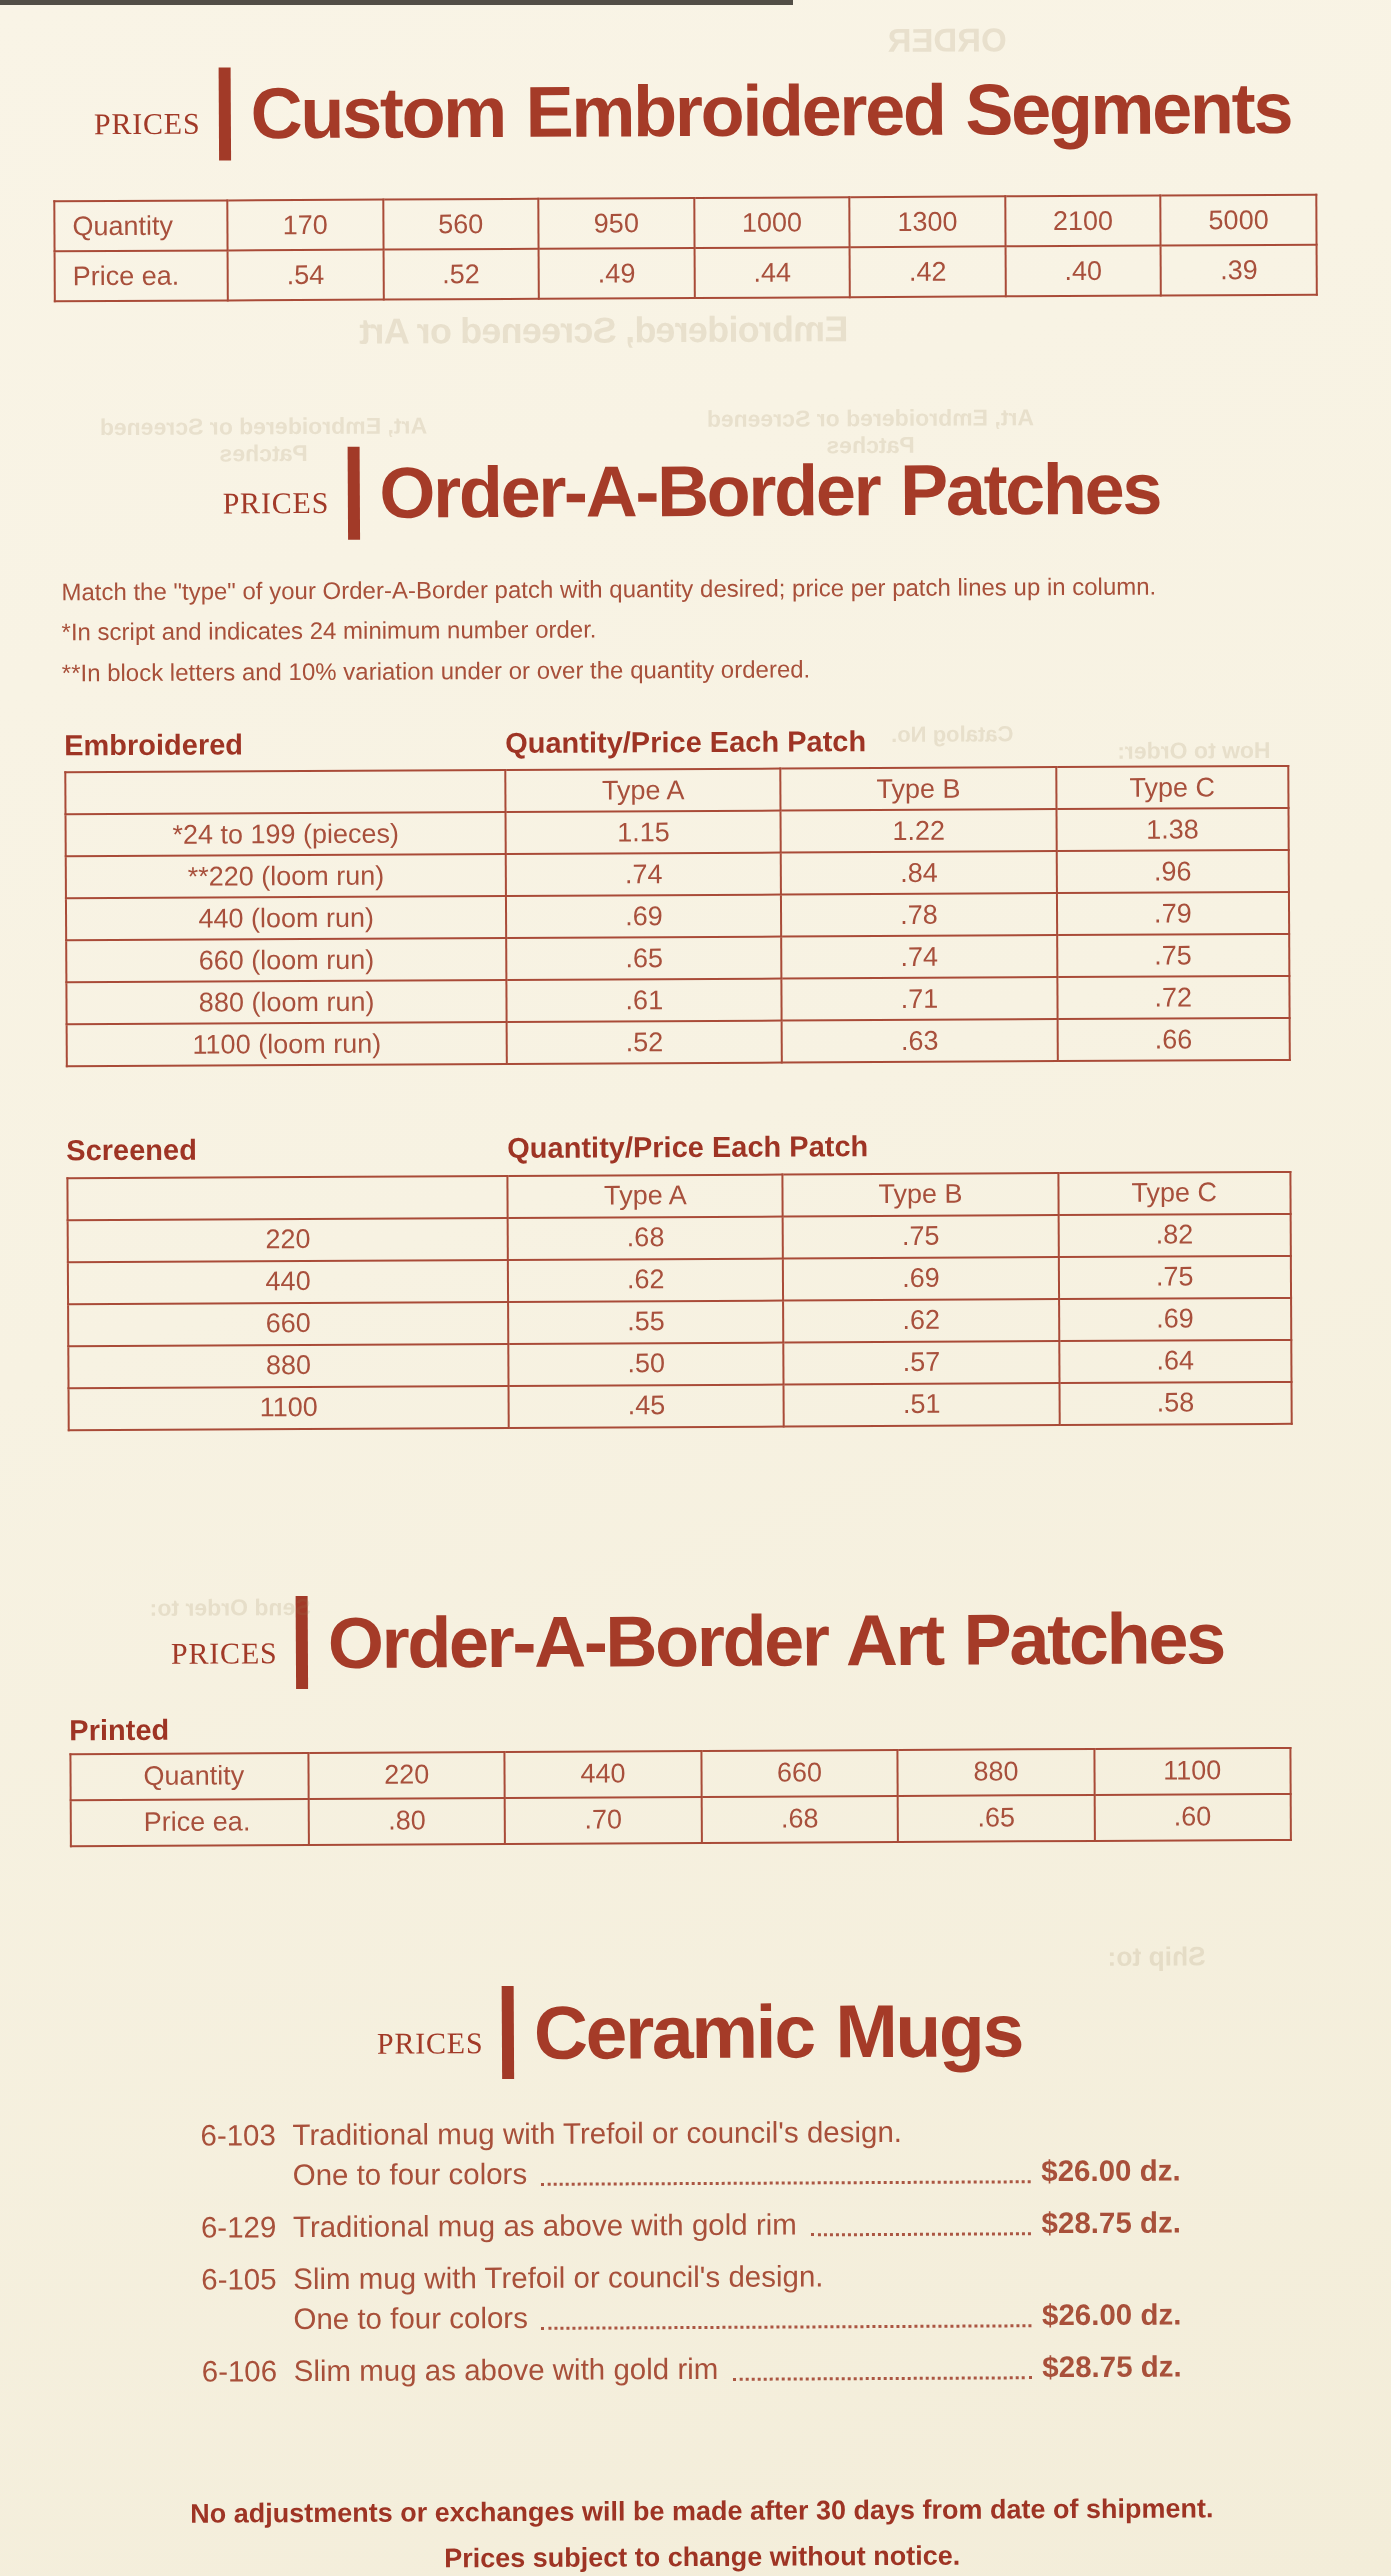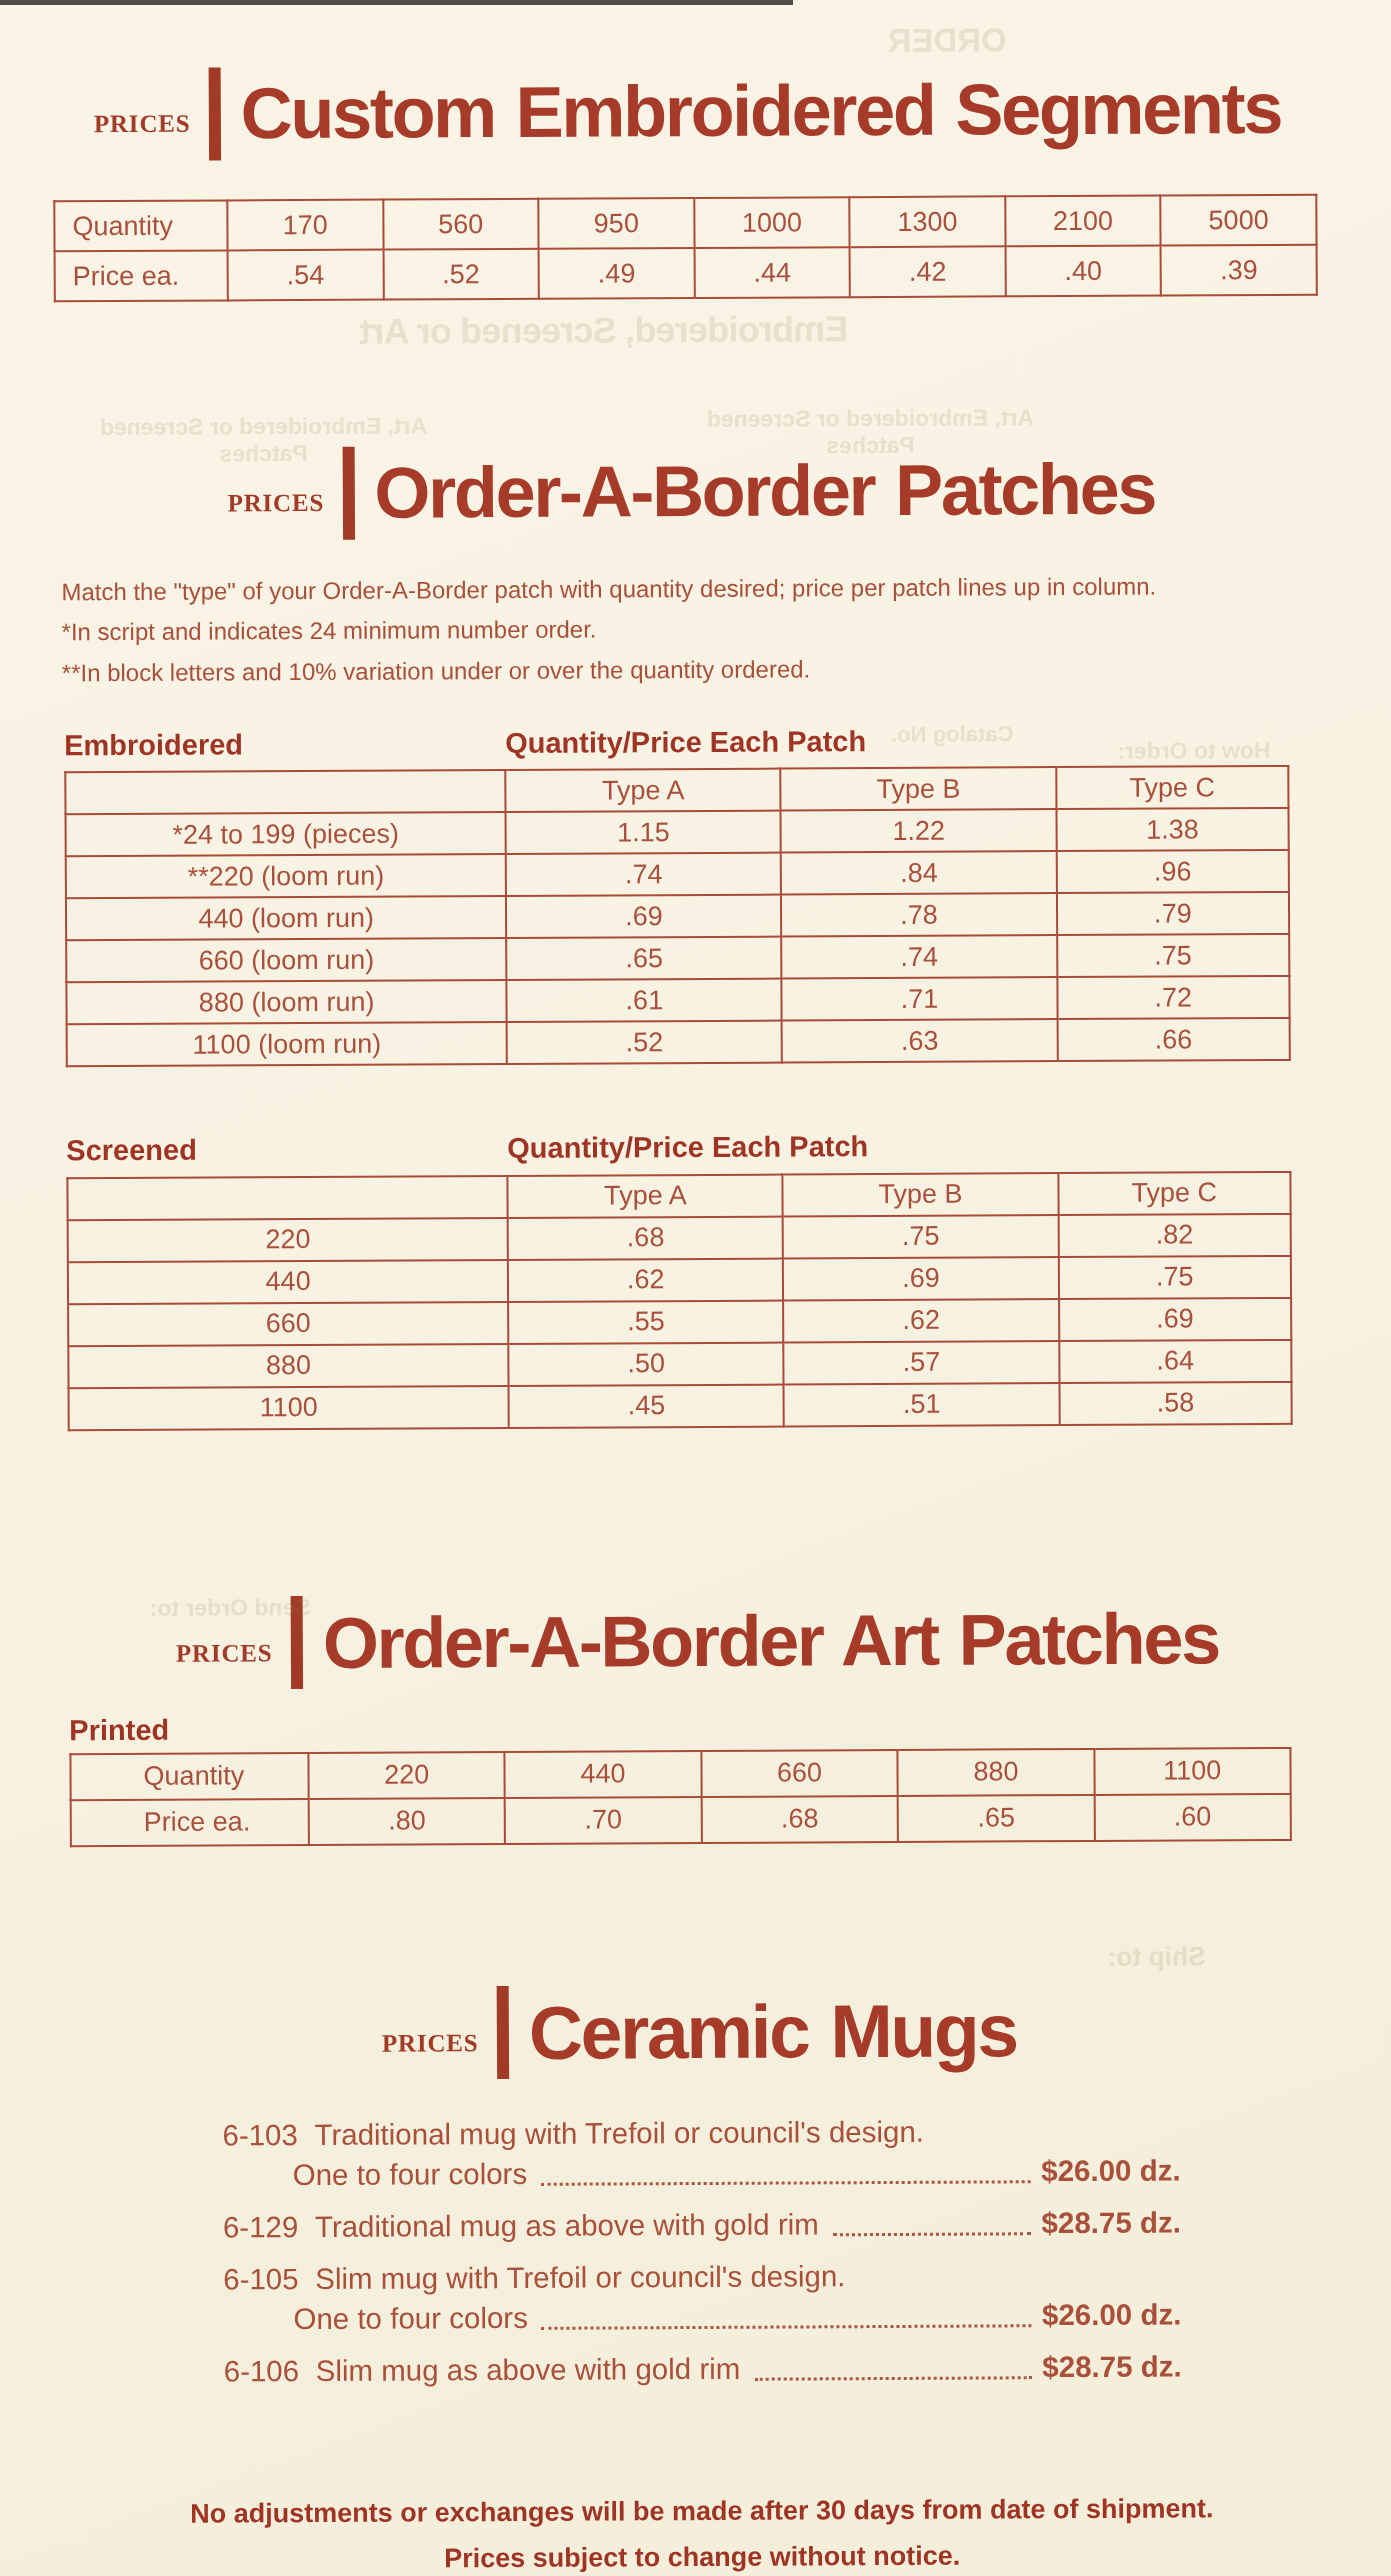--- a/index.html
+++ b/index.html
@@ -43,22 +43,22 @@
   .ghost-8{top:723px;left:894px;font-size:22px;}
 
   
   .sec-header{
     display:flex;align-items:center;
     height:100px;
   }
   .sec-header.centered{justify-content:center;}
   .sec-header .eyebrow{
     font-family:"Liberation Serif",serif;
-    font-weight:bold;
-    font-size:25px;
+    font-weight:normal;
+    font-size:30px;
     letter-spacing:0.8px;
     color:#a23a28;
     margin-right:18.7px;
     align-self:center;
     padding-top:20px;
   }
   .sec-header .bar{
     width:11.7px;height:93px;
     background:#a23a28;
     margin-right:20px;
@@ -156,21 +156,21 @@
     width:980px;
     font-size:29.5px;
     color:#a8503a;
   }
   .mug-item{margin-bottom:12.4px;}
   .mug-line{
     display:flex;
     align-items:baseline;
     line-height:1.35;
   }
-  .mug-code{flex:0 0 92px;margin-left:22px;}
+  .mug-code{flex:0 0 92px;}
   .mug-desc{white-space:nowrap;}
   .mug-line.sub{padding-left:92px;}
   .leader{
     flex:1 1 auto;
     align-self:flex-end;
     margin:0 11px 7.8px 14px;
     border-bottom:3.1px dotted #ab5642;
     height:0;
     min-width:47px;
   }

